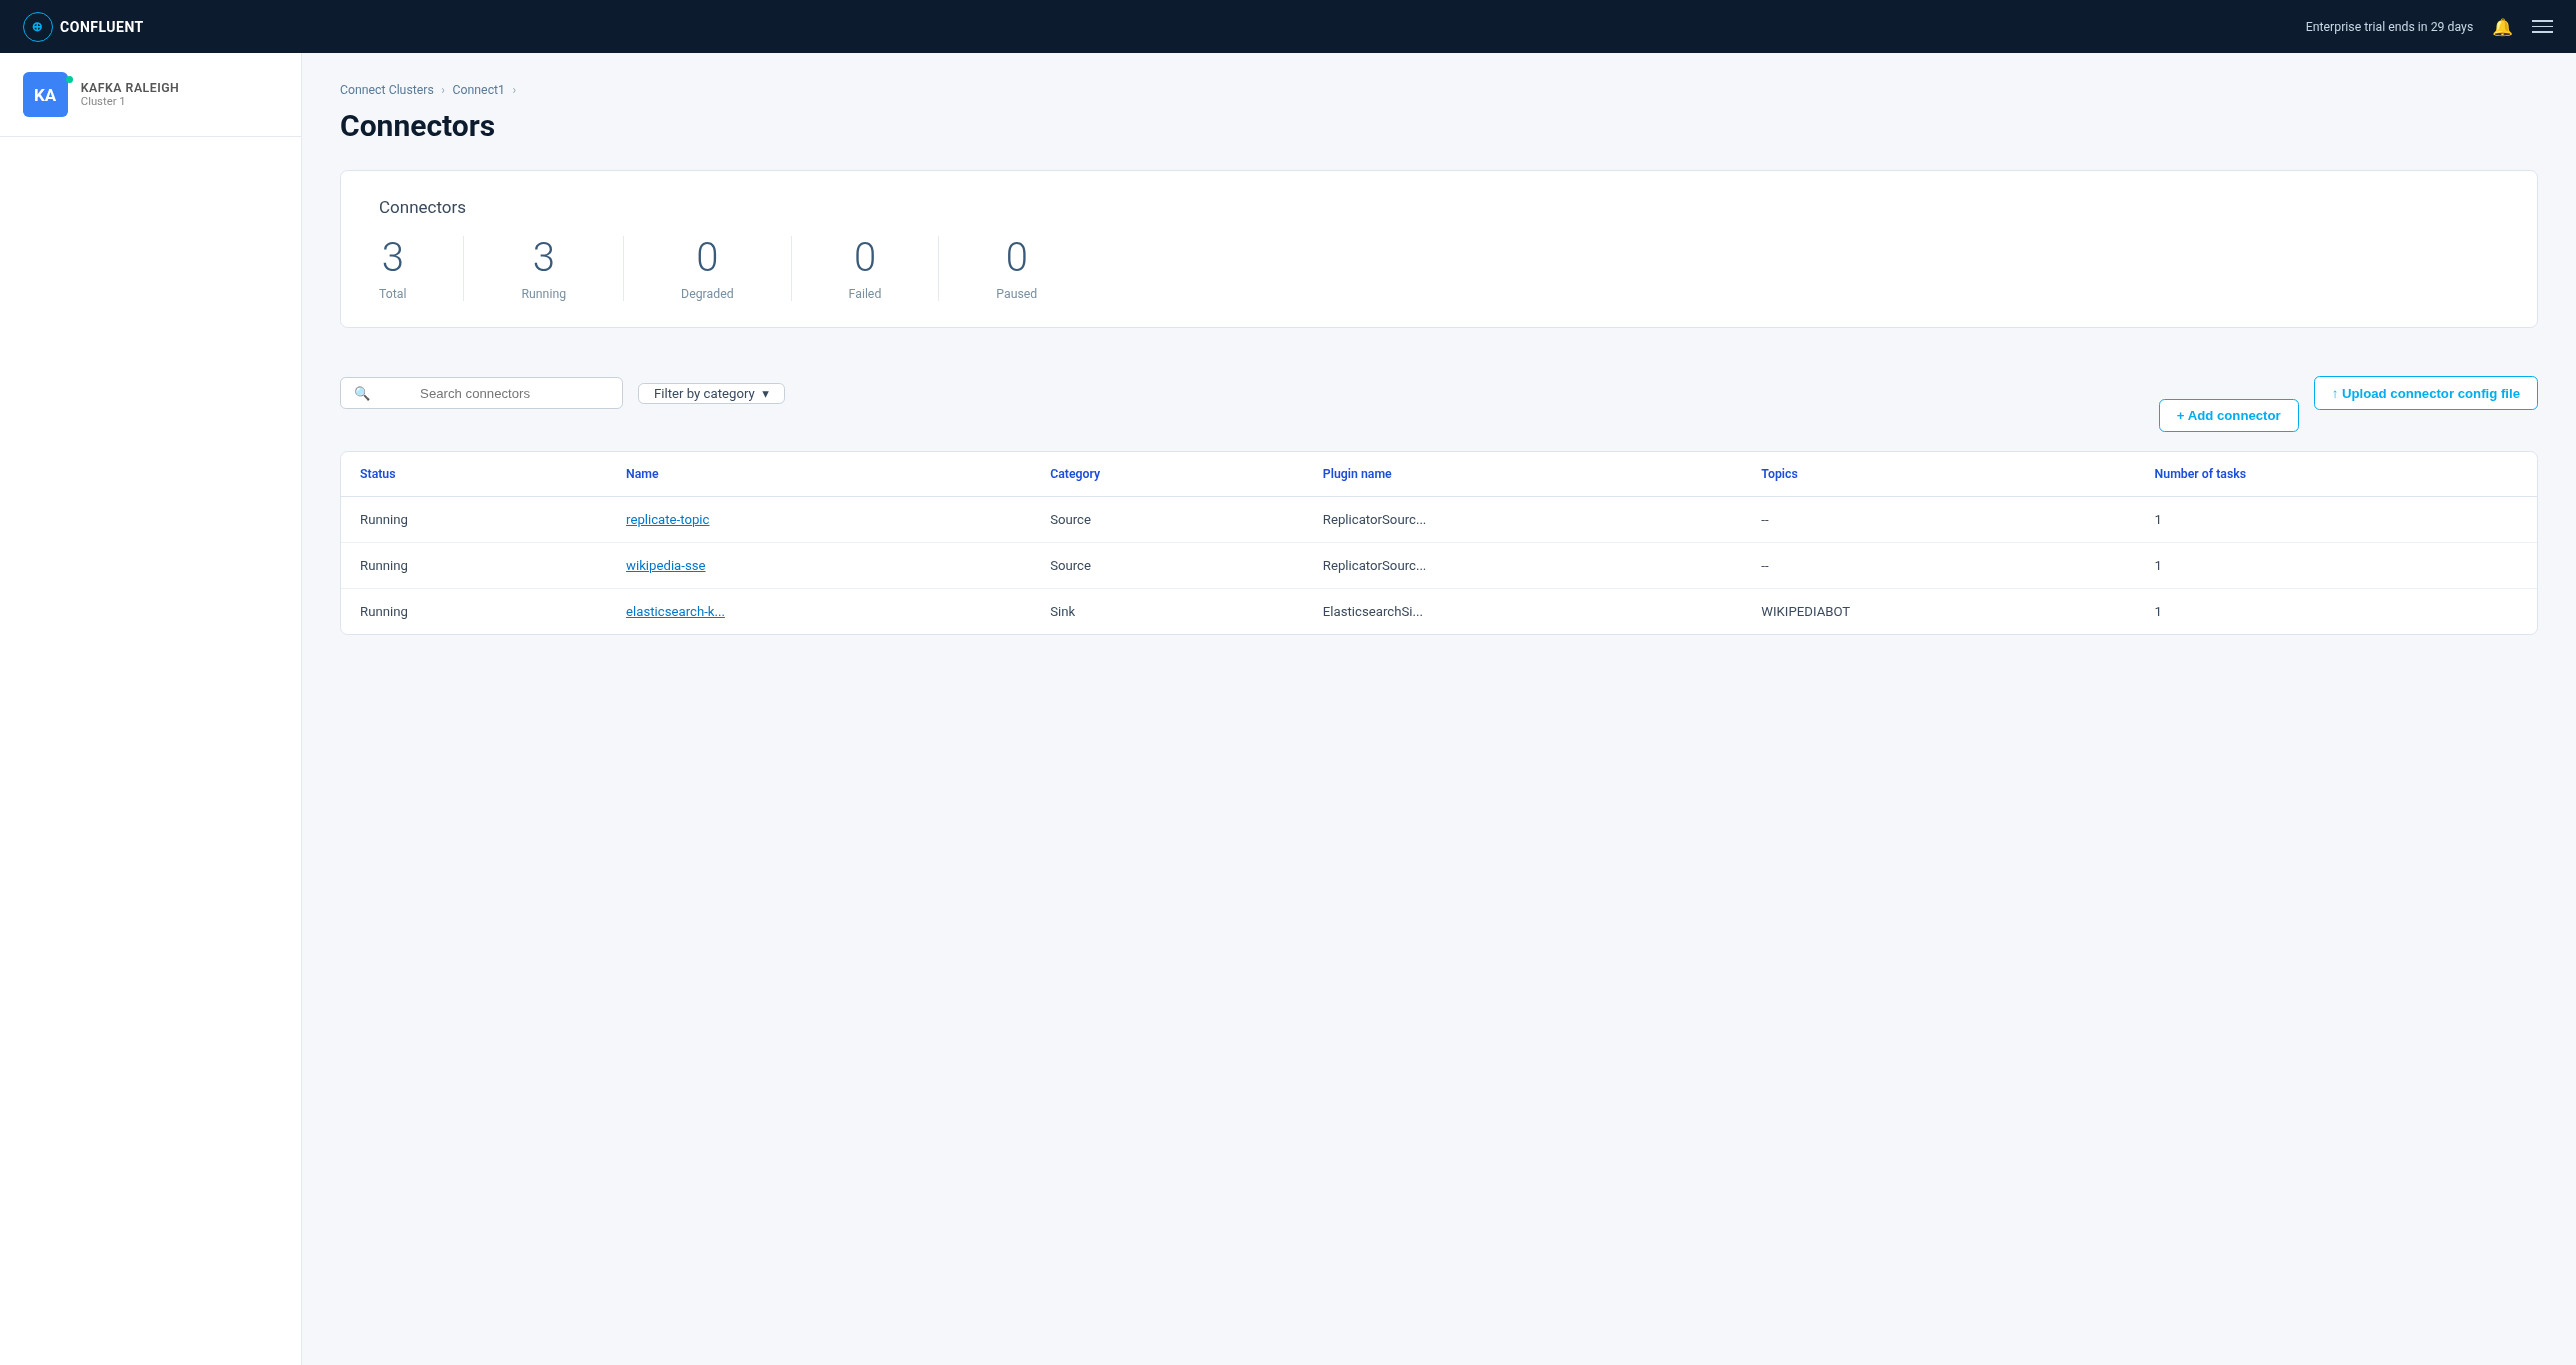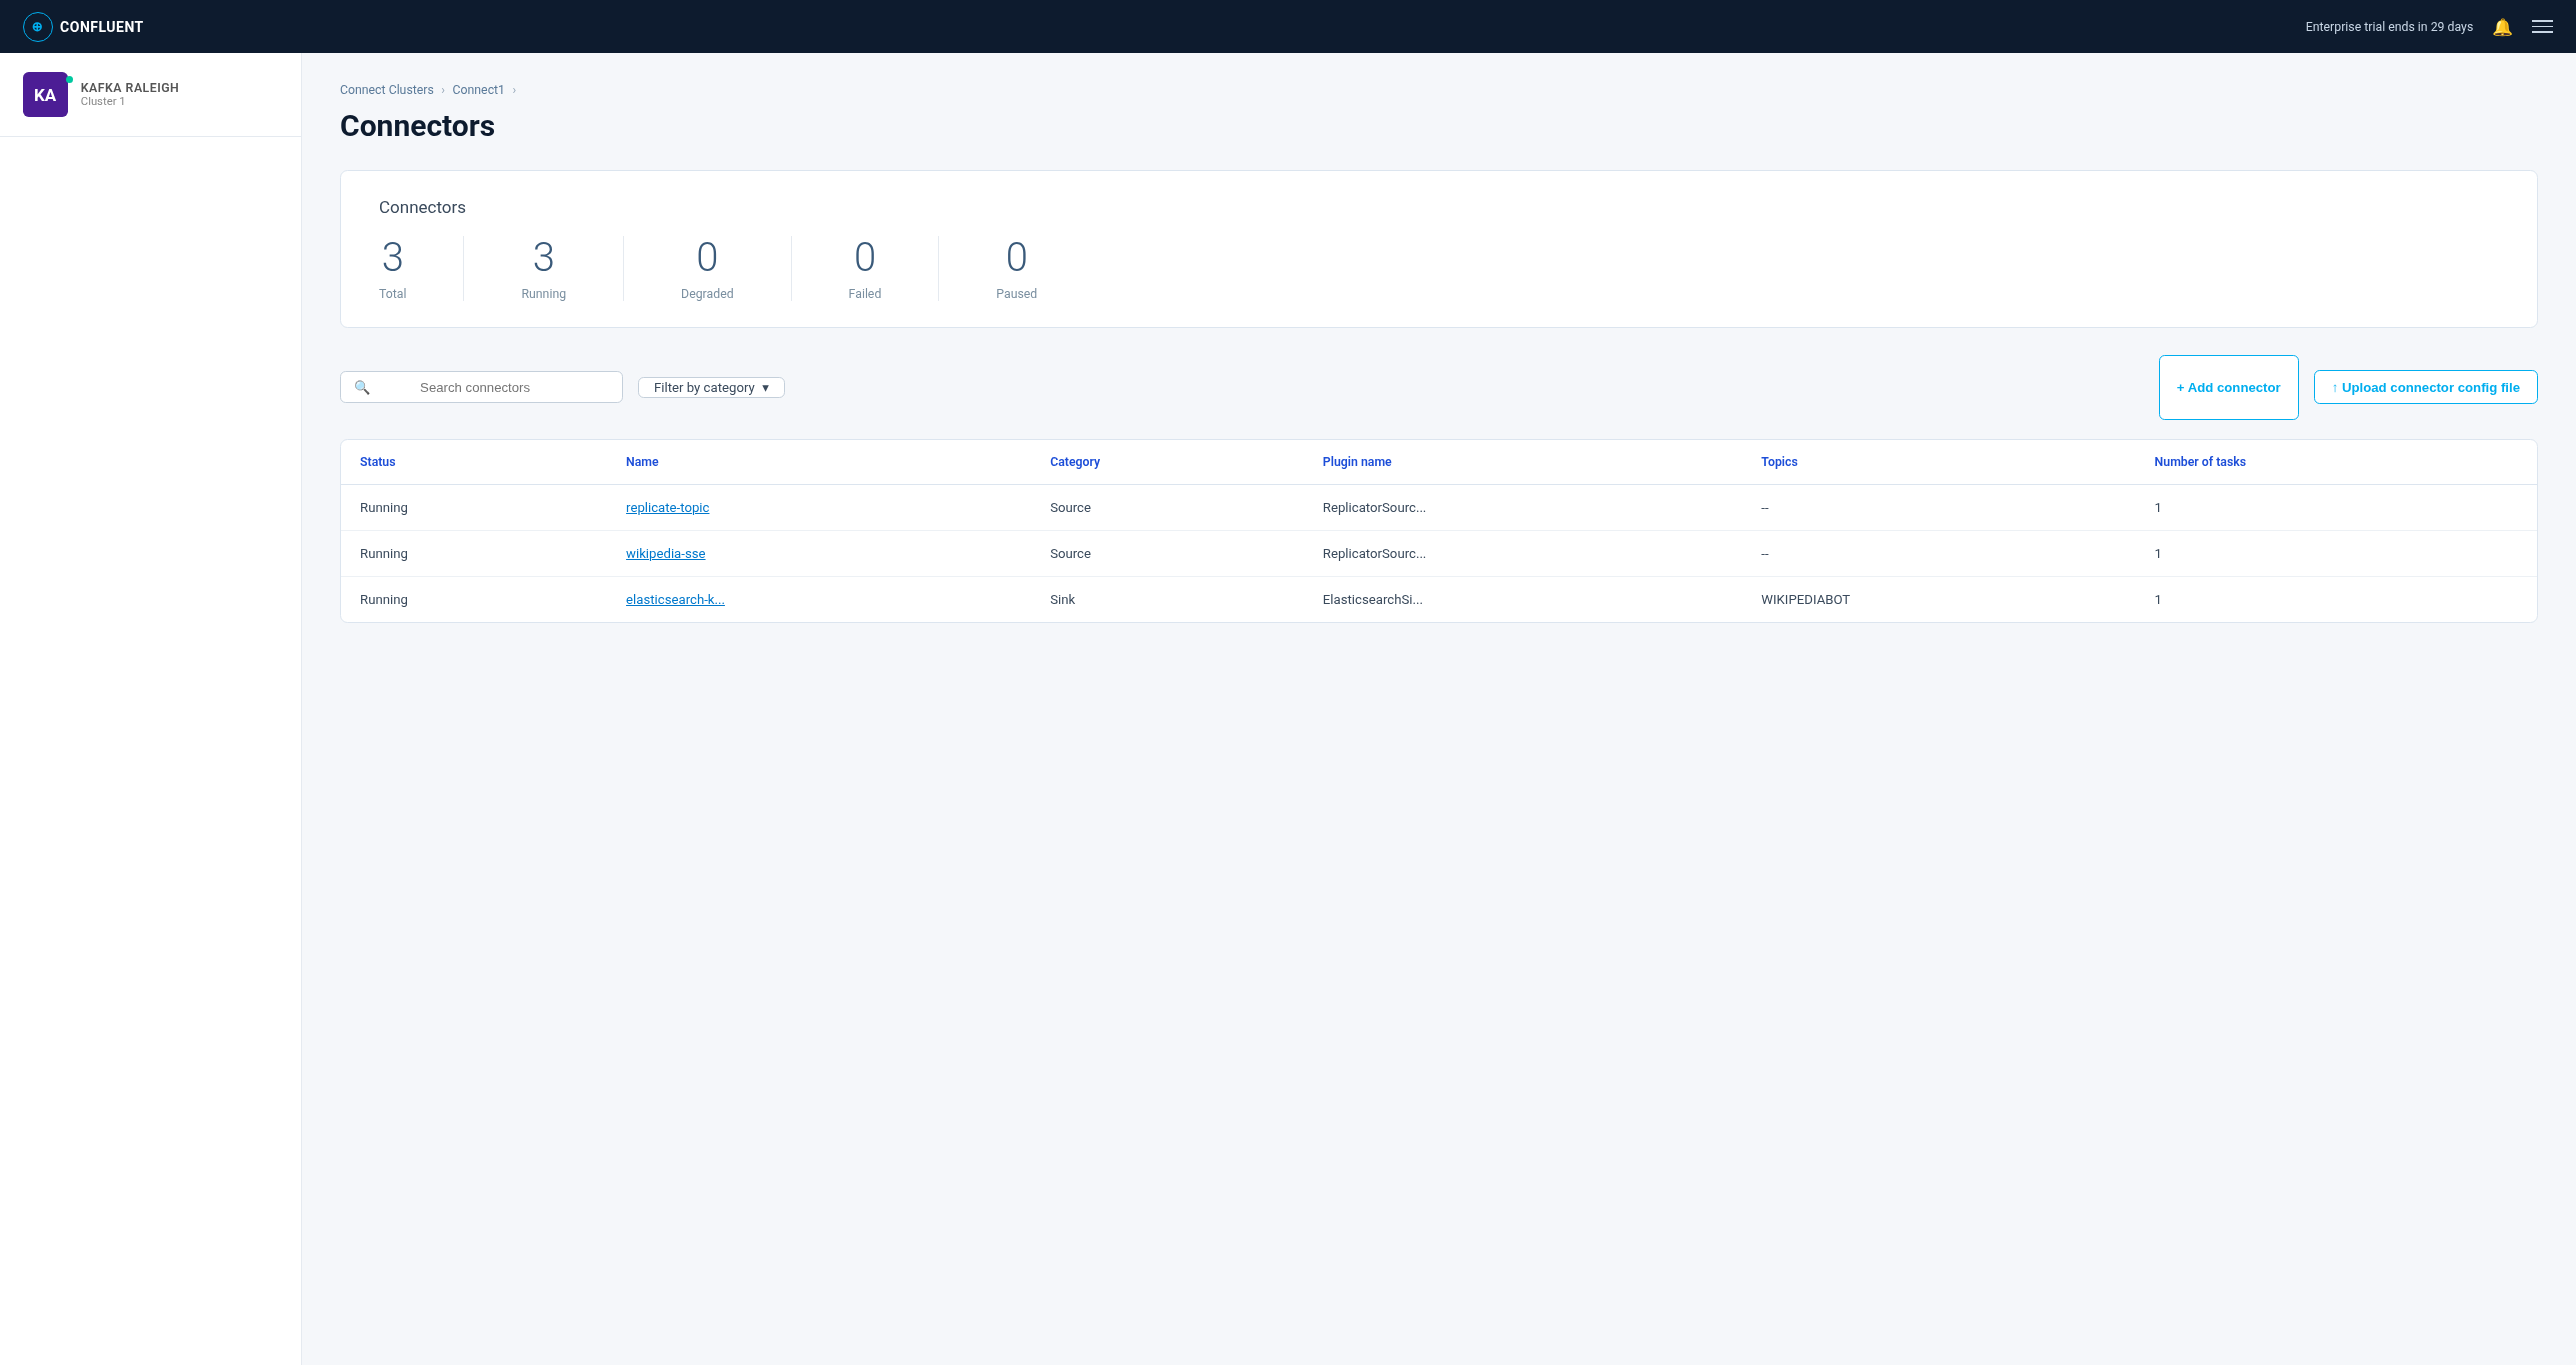--- a/index.html
+++ b/index.html
@@ -42,21 +42,21 @@
       flex-direction: column;
     }
     .cluster-header {
       display: flex;
       align-items: center;
       gap: 13.2px;
       padding: 19px 22.6px;
       border-bottom: 0.9px solid #e5eaf0;
     }
     .cluster-badge {
-      background: #4c1d95;
+      background: #3b82f6;
       color: #fff;
       width: 45px; height: 45px;
       border-radius: 5.7px;
       display: flex; align-items: center; justify-content: center;
       font-size: 17px; font-weight: 700;
       position: relative;
     }
     .cluster-badge::after {
       content: '';
       position: absolute;
@@ -155,25 +155,26 @@
       font-size: 13.2px; color: #3a4a5c;
       cursor: pointer;
     }
 
     .spacer { flex: 1; }
 
     .btn-add-connector {
       display: flex; align-items: center; gap: 5.7px;
       border: 1.4px solid #00aeef;
       border-radius: 5.7px;
-      padding: 24px 17px;
+      padding: 8px 17px;
       background: #fff;
       color: #00aeef;
       font-size: 13.2px; font-weight: 600;
       cursor: pointer;
+      margin-top: 44px;
     }
     .btn-upload-config {
       display: flex; align-items: center; gap: 5.7px;
       border: 1.4px solid #00aeef;
       border-radius: 5.7px;
       padding: 8.5px 17px;
       background: #fff;
       color: #00aeef;
       font-size: 13.2px; font-weight: 600;
       cursor: pointer;

